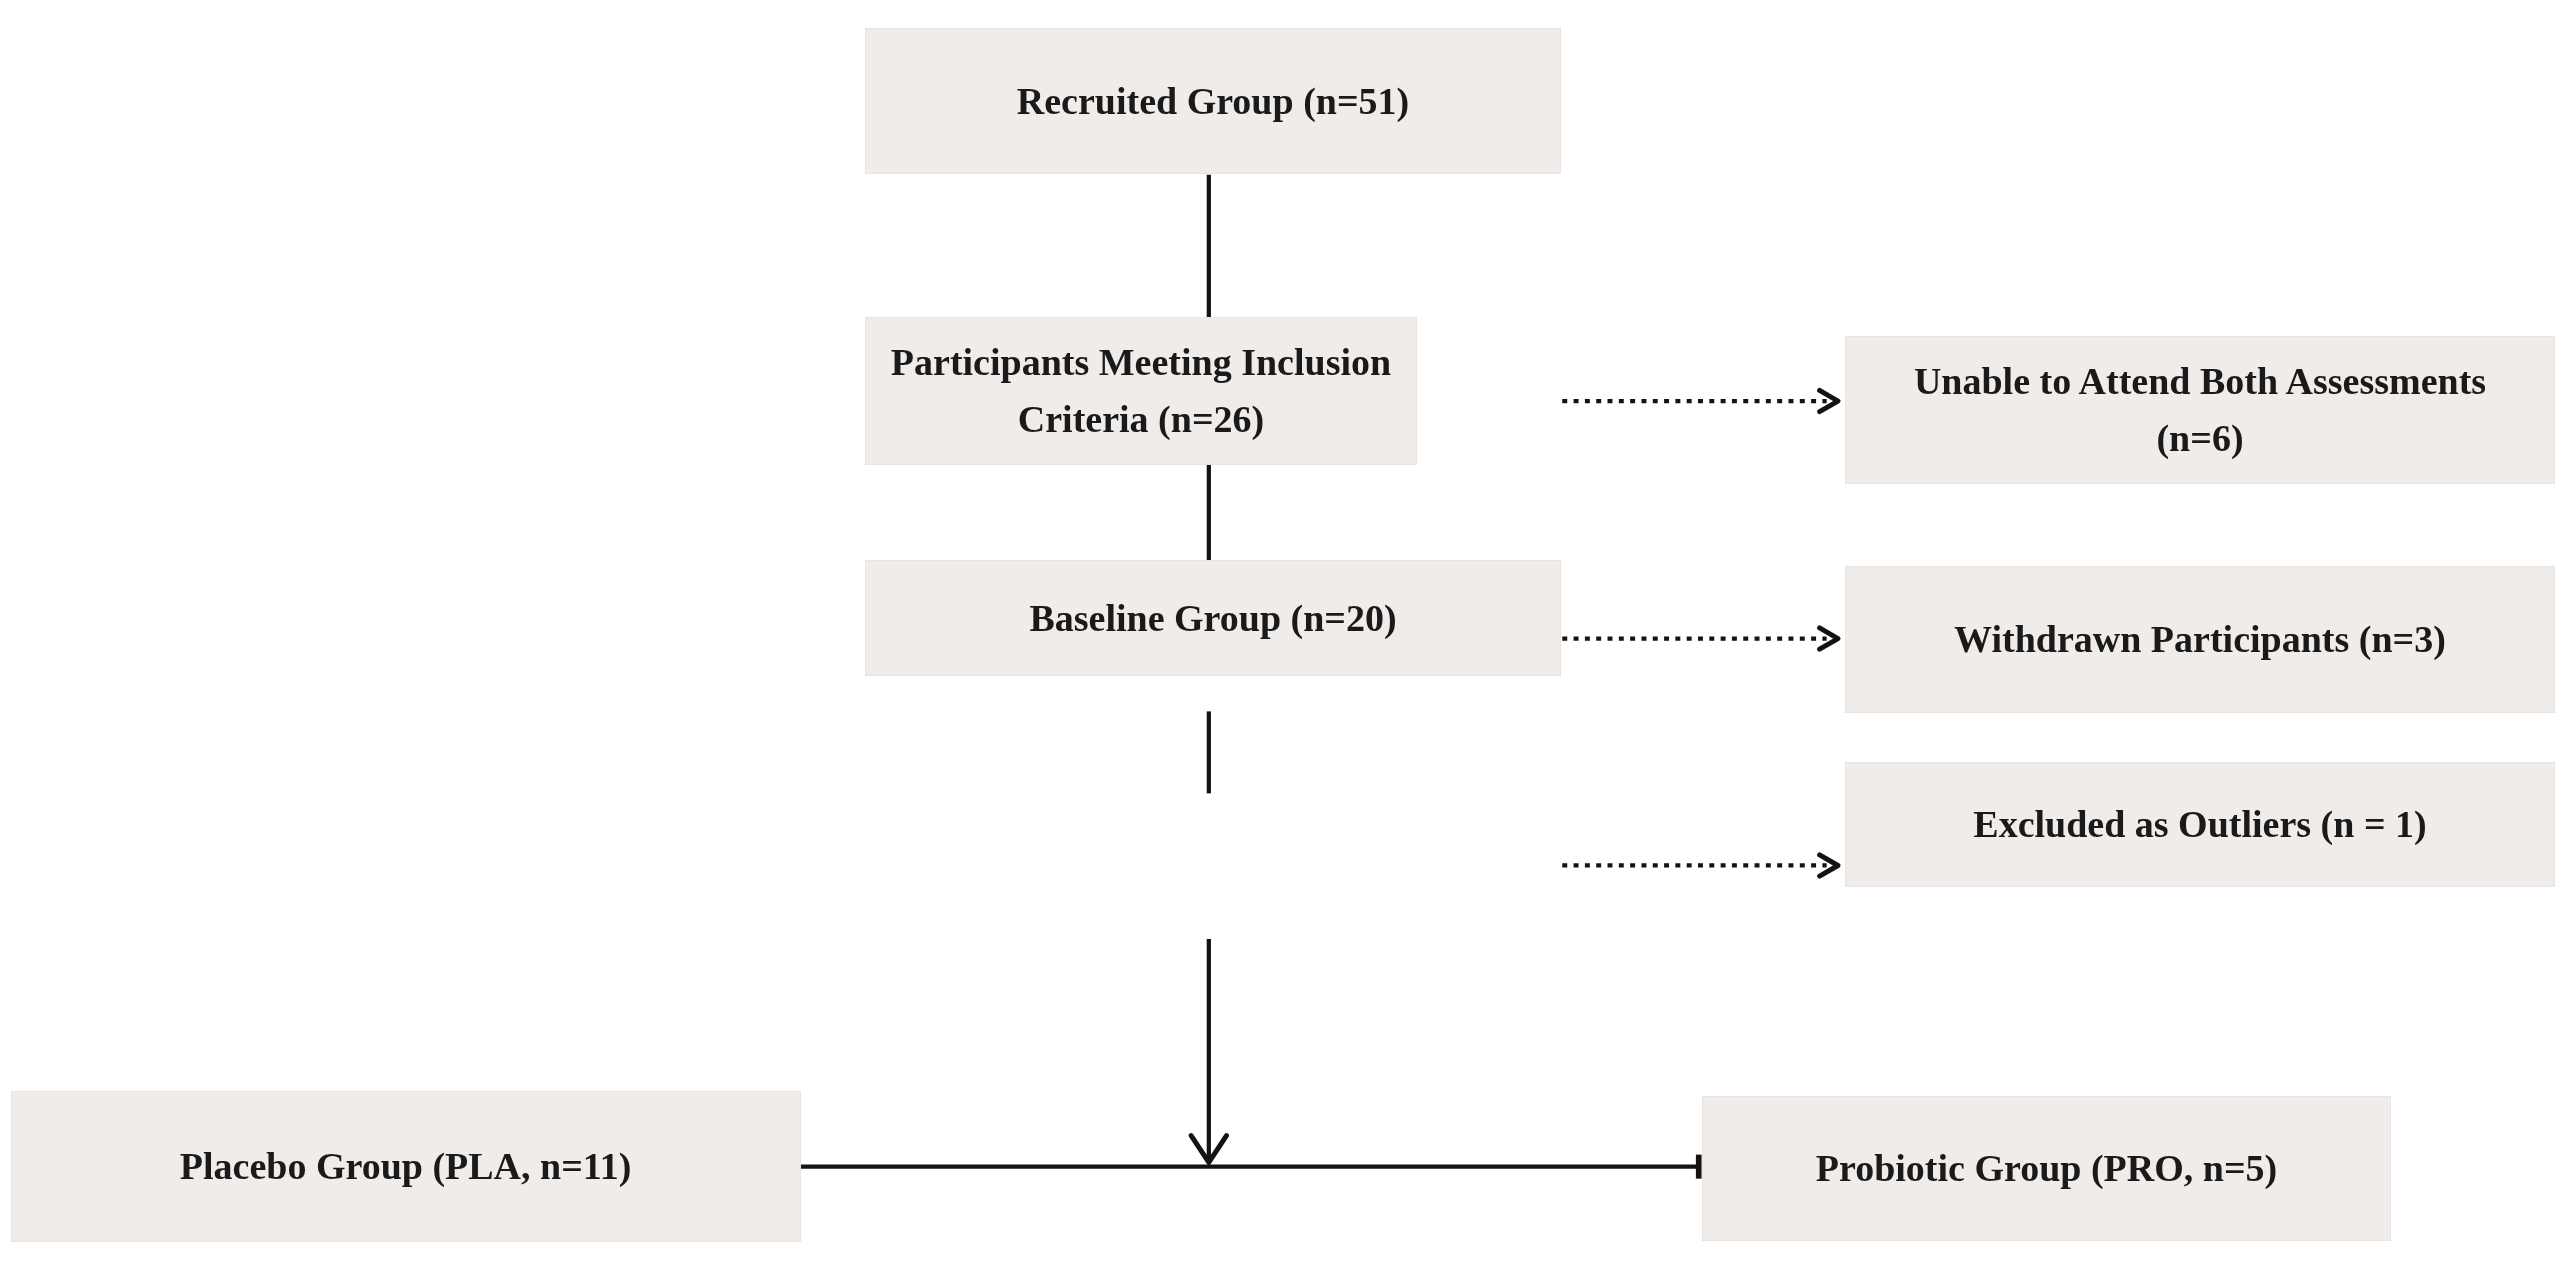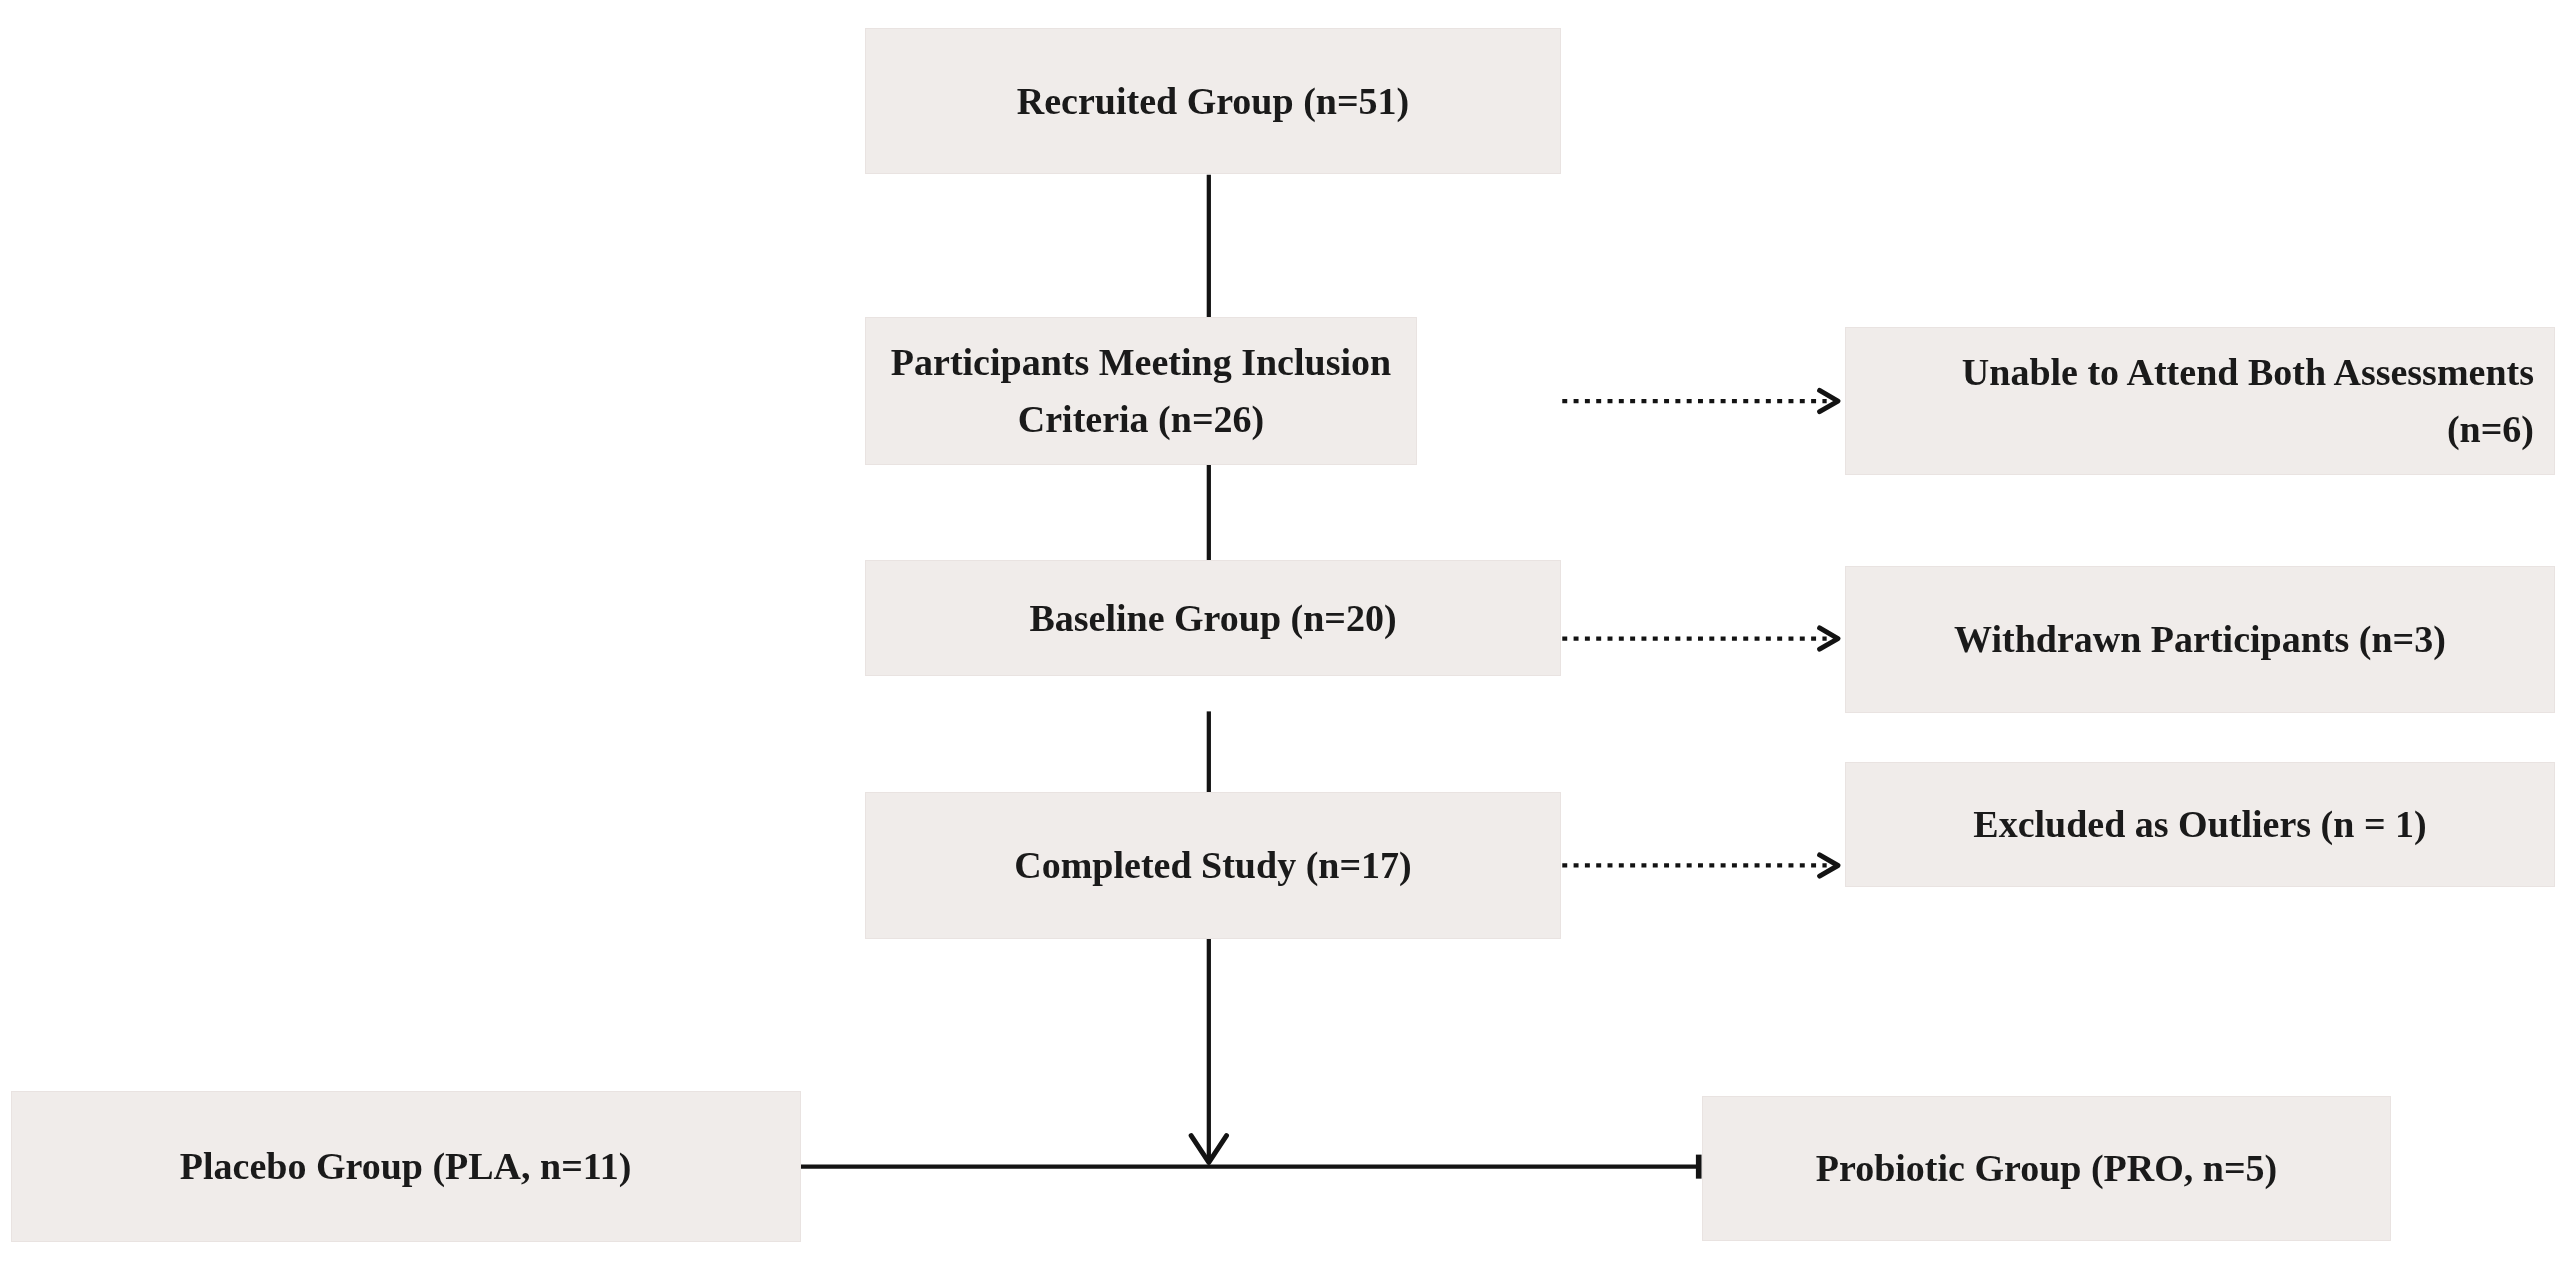--- a/index.html
+++ b/index.html
@@ -29,21 +29,21 @@
     font-size: 38px;
     line-height: 1.5;
     padding: 0 20px;
   }
   
   #node-recruited  { left: 865px; top: 28px;   width: 696px;  height: 146px; }
   #node-inclusion  { left: 865px; top: 317px;  width: 552px;  height: 148px; }
   #node-baseline   { left: 865px; top: 560px;  width: 696px;  height: 116px; }
   #node-completed  { left: 865px; top: 792px; width: 696px;  height: 147px; }
   
-  #node-unable     { left: 1845px; top: 327px;  width: 710px; height: 148px; text-align: right; }
+  #node-unable     { left: 1845px; top: 336px;  width: 710px; height: 148px; }
   #node-withdrawn  { left: 1845px; top: 566px;  width: 710px; height: 147px; align-items: center; }
   #node-excluded   { left: 1845px; top: 762px; width: 710px; height: 125px; }
   
   #node-placebo    { left: 10.6px;   top: 1091px; width: 790px;  height: 151px; }
   #node-probiotic  { left: 1702px; top: 1096px; width: 689px;  height: 145px; }
 
   svg.connector-overlay {
     position: absolute;
     left: 0; top: 0;
     width: 2576px;
@@ -113,23 +113,20 @@
   </div>
 
   <div class="node" id="node-baseline">
     <span>Baseline Group (n=20)</span>
   </div>
 
   <div class="node" id="node-withdrawn">
     <span>Withdrawn Participants (n=3)</span>
   </div>
 
-  <div class="node" id="node-completed">
-    <span>Completed Study (n=17)</span>
-  </div>
 
   <div class="node" id="node-excluded">
     <span>Excluded as Outliers (n = 1)</span>
   </div>
 
   <div class="node" id="node-placebo">
     <span>Placebo Group (PLA, n=11)</span>
   </div>
 
   <div class="node" id="node-probiotic">

